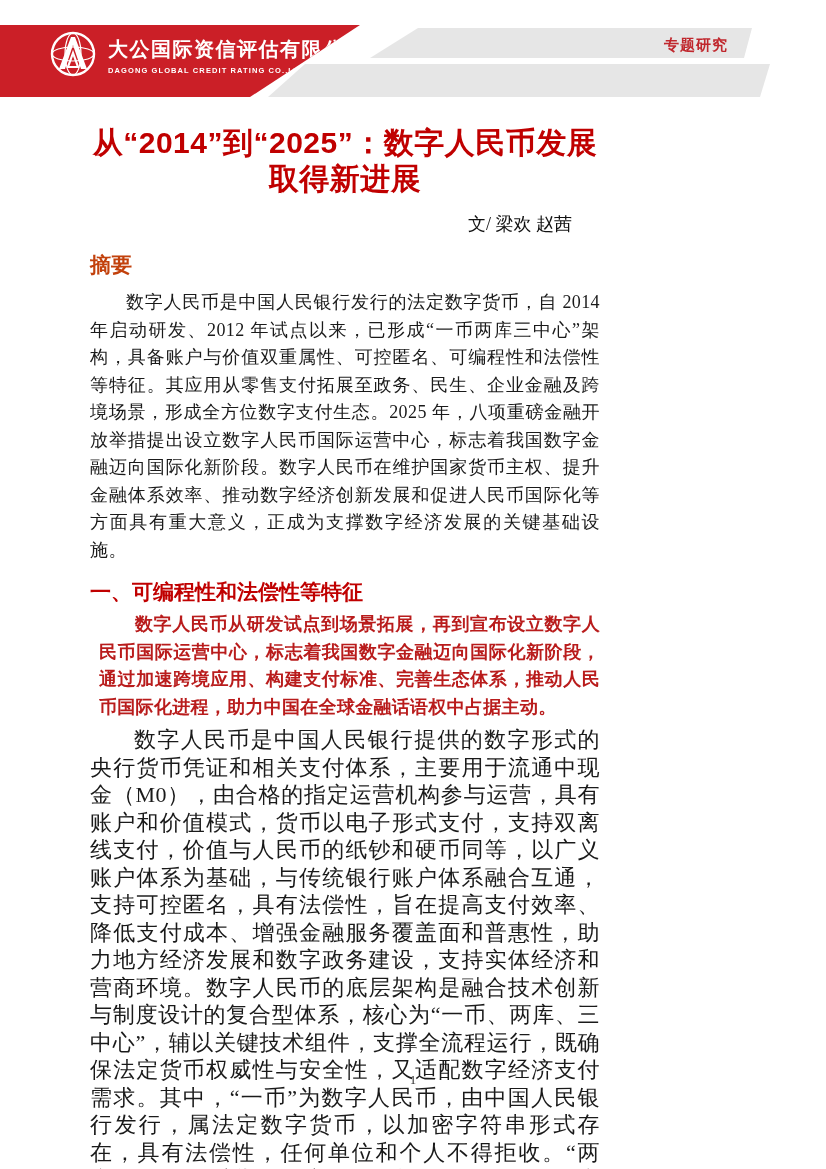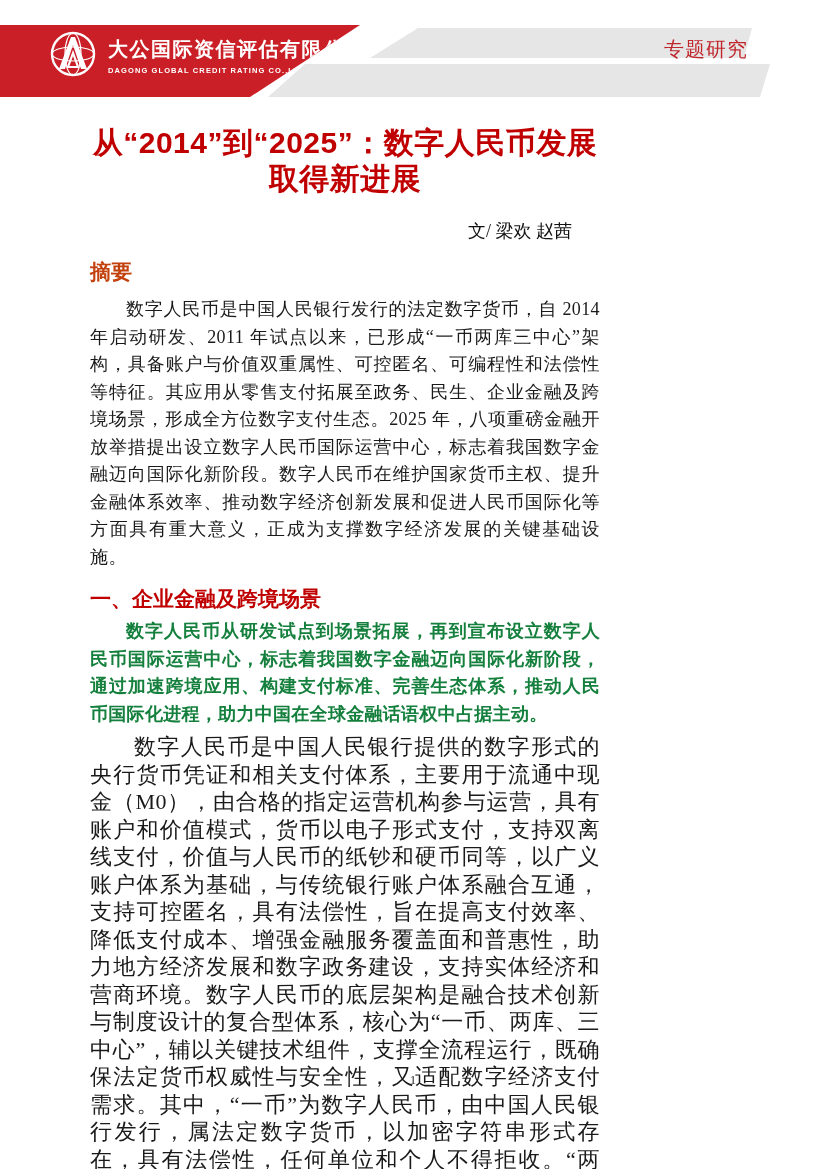--- a/index.html
+++ b/index.html
@@ -21,47 +21,48 @@
   .brand { position:absolute; top:11px; left:108px; color:#ffffff; white-space:nowrap;
            font-family:"Liberation Sans","DejaVu Sans",sans-serif; }
   .brand .cn { font-size:20px; font-weight:bold; letter-spacing:1.5px; }
   .brand .en { font-size:7.5px; font-weight:bold; letter-spacing:1.1px; margin-top:3px; }
   .stripe { position:absolute; background:#e6e6e6; }
   .stripe1 { top:28px; left:370px; width:382px; height:30px;
              clip-path:polygon(48px 0,100% 0,calc(100% - 8px) 100%,0 100%); }
   .stripe2 { top:64px; left:268px; width:502px; height:33px;
              clip-path:polygon(37px 0,100% 0,calc(100% - 10px) 100%,0 100%); }
   .tag { position:absolute; top:36px; left:664px; color:#c0272d;
-         font-size:20px; font-weight:normal; letter-spacing:1px;
+         font-size:15px; font-weight:bold; letter-spacing:1px;
          font-family:"Liberation Sans","DejaVu Sans",sans-serif; }
   
   .content { position:absolute; top:97px; left:0; width:666px; padding:0 66px 0 90px; }
   h1.title {
     margin-top:28px; text-align:center; color:#c00000;
     font-size:30px; font-weight:bold; letter-spacing:0.5px; line-height:36px;
     font-family:"Liberation Sans","DejaVu Sans",sans-serif;
   }
-  .byline { margin-top:22px; text-align:right; padding-right:28px;
+  .byline { margin-top:15px; text-align:right; padding-right:28px;
             font-size:18px; color:#111111; }
   h2.red-head {
     margin-top:16px; color:#c2410c; font-size:21px; font-weight:bold;
     font-family:"Liberation Sans","DejaVu Sans",sans-serif; line-height:26px;
   }
   h3.red-sub {
     margin-top:15px; color:#c00000; font-size:21px; font-weight:bold;
     font-family:"Liberation Sans","DejaVu Sans",sans-serif; line-height:26px;
   }
   p.abstract {
     margin-top:11px; font-size:18px; line-height:27.5px; letter-spacing:0.4px;
     text-align:justify; text-indent:2em;
   }
   p.lead {
     margin-top:6px; font-size:18px; font-weight:bold; line-height:27.5px;
-    letter-spacing:0.3px; text-align:justify; text-indent:2em; color:#15803d;
+    letter-spacing:0.3px; text-align:justify; text-indent:2em; color:#b91c1c;
     font-family:"Liberation Sans","DejaVu Sans",sans-serif;
+    margin-left:9px;
   }
   p.body-para {
     margin-top:5px; font-size:22px; line-height:27.5px; letter-spacing:0.4px;
     text-align:justify; text-indent:2em;
   }
   .page-num { position:absolute; top:1072px; left:0; width:826px;
               text-align:center; font-size:13px; color:#333333; }
 </style>
 </head>
 <body>
@@ -85,22 +86,22 @@
     <div class="stripe stripe1"></div>
     <div class="stripe stripe2"></div>
     <div class="tag">专题研究</div>
   </div>
 
   <div class="content">
     <h1 class="title">从“2014”到“2025”：数字人民币发展取得新进展</h1>
     <div class="byline">文/ 梁欢 赵茜</div>
 
     <h2 class="red-head">摘要</h2>
-    <p class="abstract">数字人民币是中国人民银行发行的法定数字货币，自 2014 年启动研发、2011 年试点以来，已形成“一币两库三中心”架构，具备账户与价值双重属性、可控匿名、可编程性和法偿性等特征。其应用从零售支付拓展至政务、民生、企业金融及跨境场景，形成全方位数字支付生态。2025 年，八项重磅金融开放举措提出设立数字人民币国际运营中心，标志着我国数字金融迈向国际化新阶段。数字人民币在维护国家货币主权、提升金融体系效率、推动数字经济创新发展和促进人民币国际化等方面具有重大意义，正成为支撑数字经济发展的关键基础设施。</p>
+    <p class="abstract">数字人民币是中国人民银行发行的法定数字货币，自 2014 年启动研发、2012 年试点以来，已形成“一币两库三中心”架构，具备账户与价值双重属性、可控匿名、可编程性和法偿性等特征。其应用从零售支付拓展至政务、民生、企业金融及跨境场景，形成全方位数字支付生态。2025 年，八项重磅金融开放举措提出设立数字人民币国际运营中心，标志着我国数字金融迈向国际化新阶段。数字人民币在维护国家货币主权、提升金融体系效率、推动数字经济创新发展和促进人民币国际化等方面具有重大意义，正成为支撑数字经济发展的关键基础设施。</p>
 
-    <h3 class="red-sub">一、企业金融及跨境场景</h3>
+    <h3 class="red-sub">一、可编程性和法偿性等特征</h3>
 
     <p class="lead">数字人民币从研发试点到场景拓展，再到宣布设立数字人民币国际运营中心，标志着我国数字金融迈向国际化新阶段，通过加速跨境应用、构建支付标准、完善生态体系，推动人民币国际化进程，助力中国在全球金融话语权中占据主动。</p>
     <p class="body-para">数字人民币是中国人民银行提供的数字形式的央行货币凭证和相关支付体系，主要用于流通中现金（M0），由合格的指定运营机构参与运营，具有账户和价值模式，货币以电子形式支付，支持双离线支付，价值与人民币的纸钞和硬币同等，以广义账户体系为基础，与传统银行账户体系融合互通，支持可控匿名，具有法偿性，旨在提高支付效率、降低支付成本、增强金融服务覆盖面和普惠性，助力地方经济发展和数字政务建设，支持实体经济和营商环境。数字人民币的底层架构是融合技术创新与制度设计的复合型体系，核心为“一币、两库、三中心”，辅以关键技术组件，支撑全流程运行，既确保法定货币权威性与安全性，又适配数字经济支付需求。其中，“一币”为数字人民币，由中国人民银行发行，属法定数字货币，以加密字符串形式存在，具有法偿性，任何单位和个人不得拒收。“两库”是发行与流通的核心基础设施，包含中央银行库和商业银行库。“三中心”构成监管与支撑中枢，包含认证中心、登记中心和大数据中心，分别实现管理个人、企业等主体身份信息；记录全生命周期数据，形成不可篡改的交易链，保障可追溯性；实时监测分析发行规模、流通速度等数据，为货币政策制定提供依据等</p>
   </div>
 
   <div class="page-num">1</div>
 </div>
 
 </body></html>

